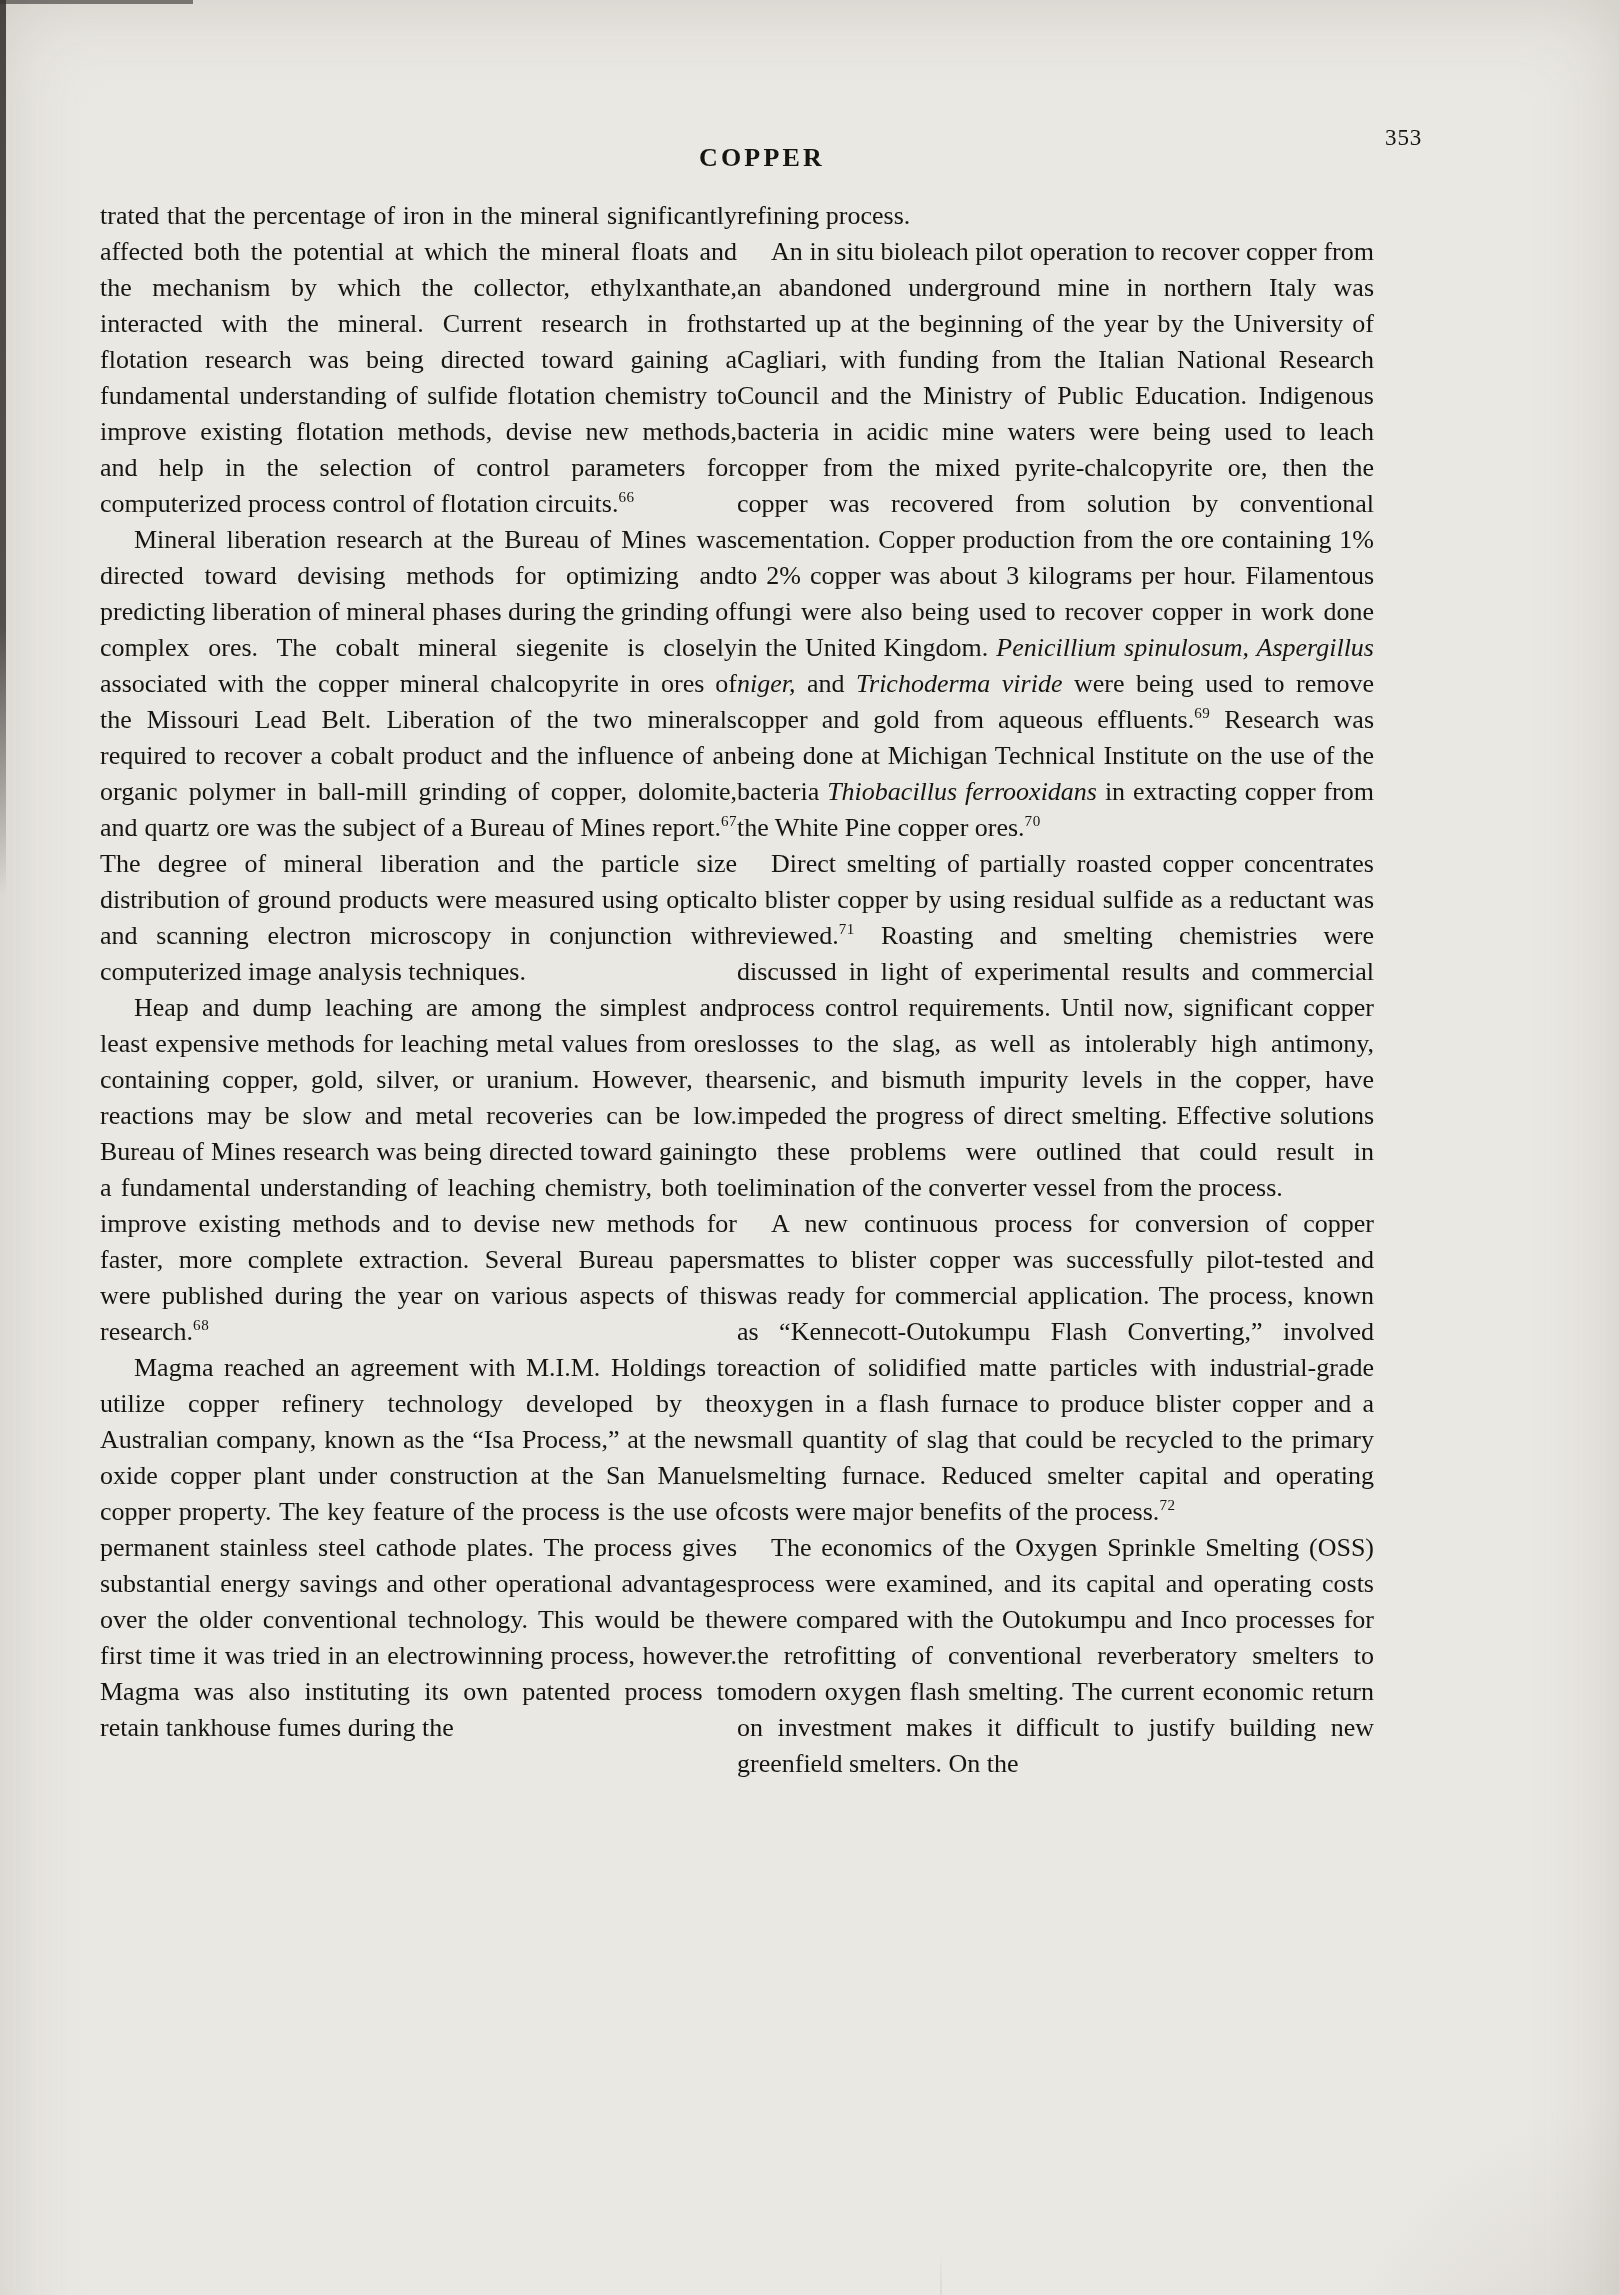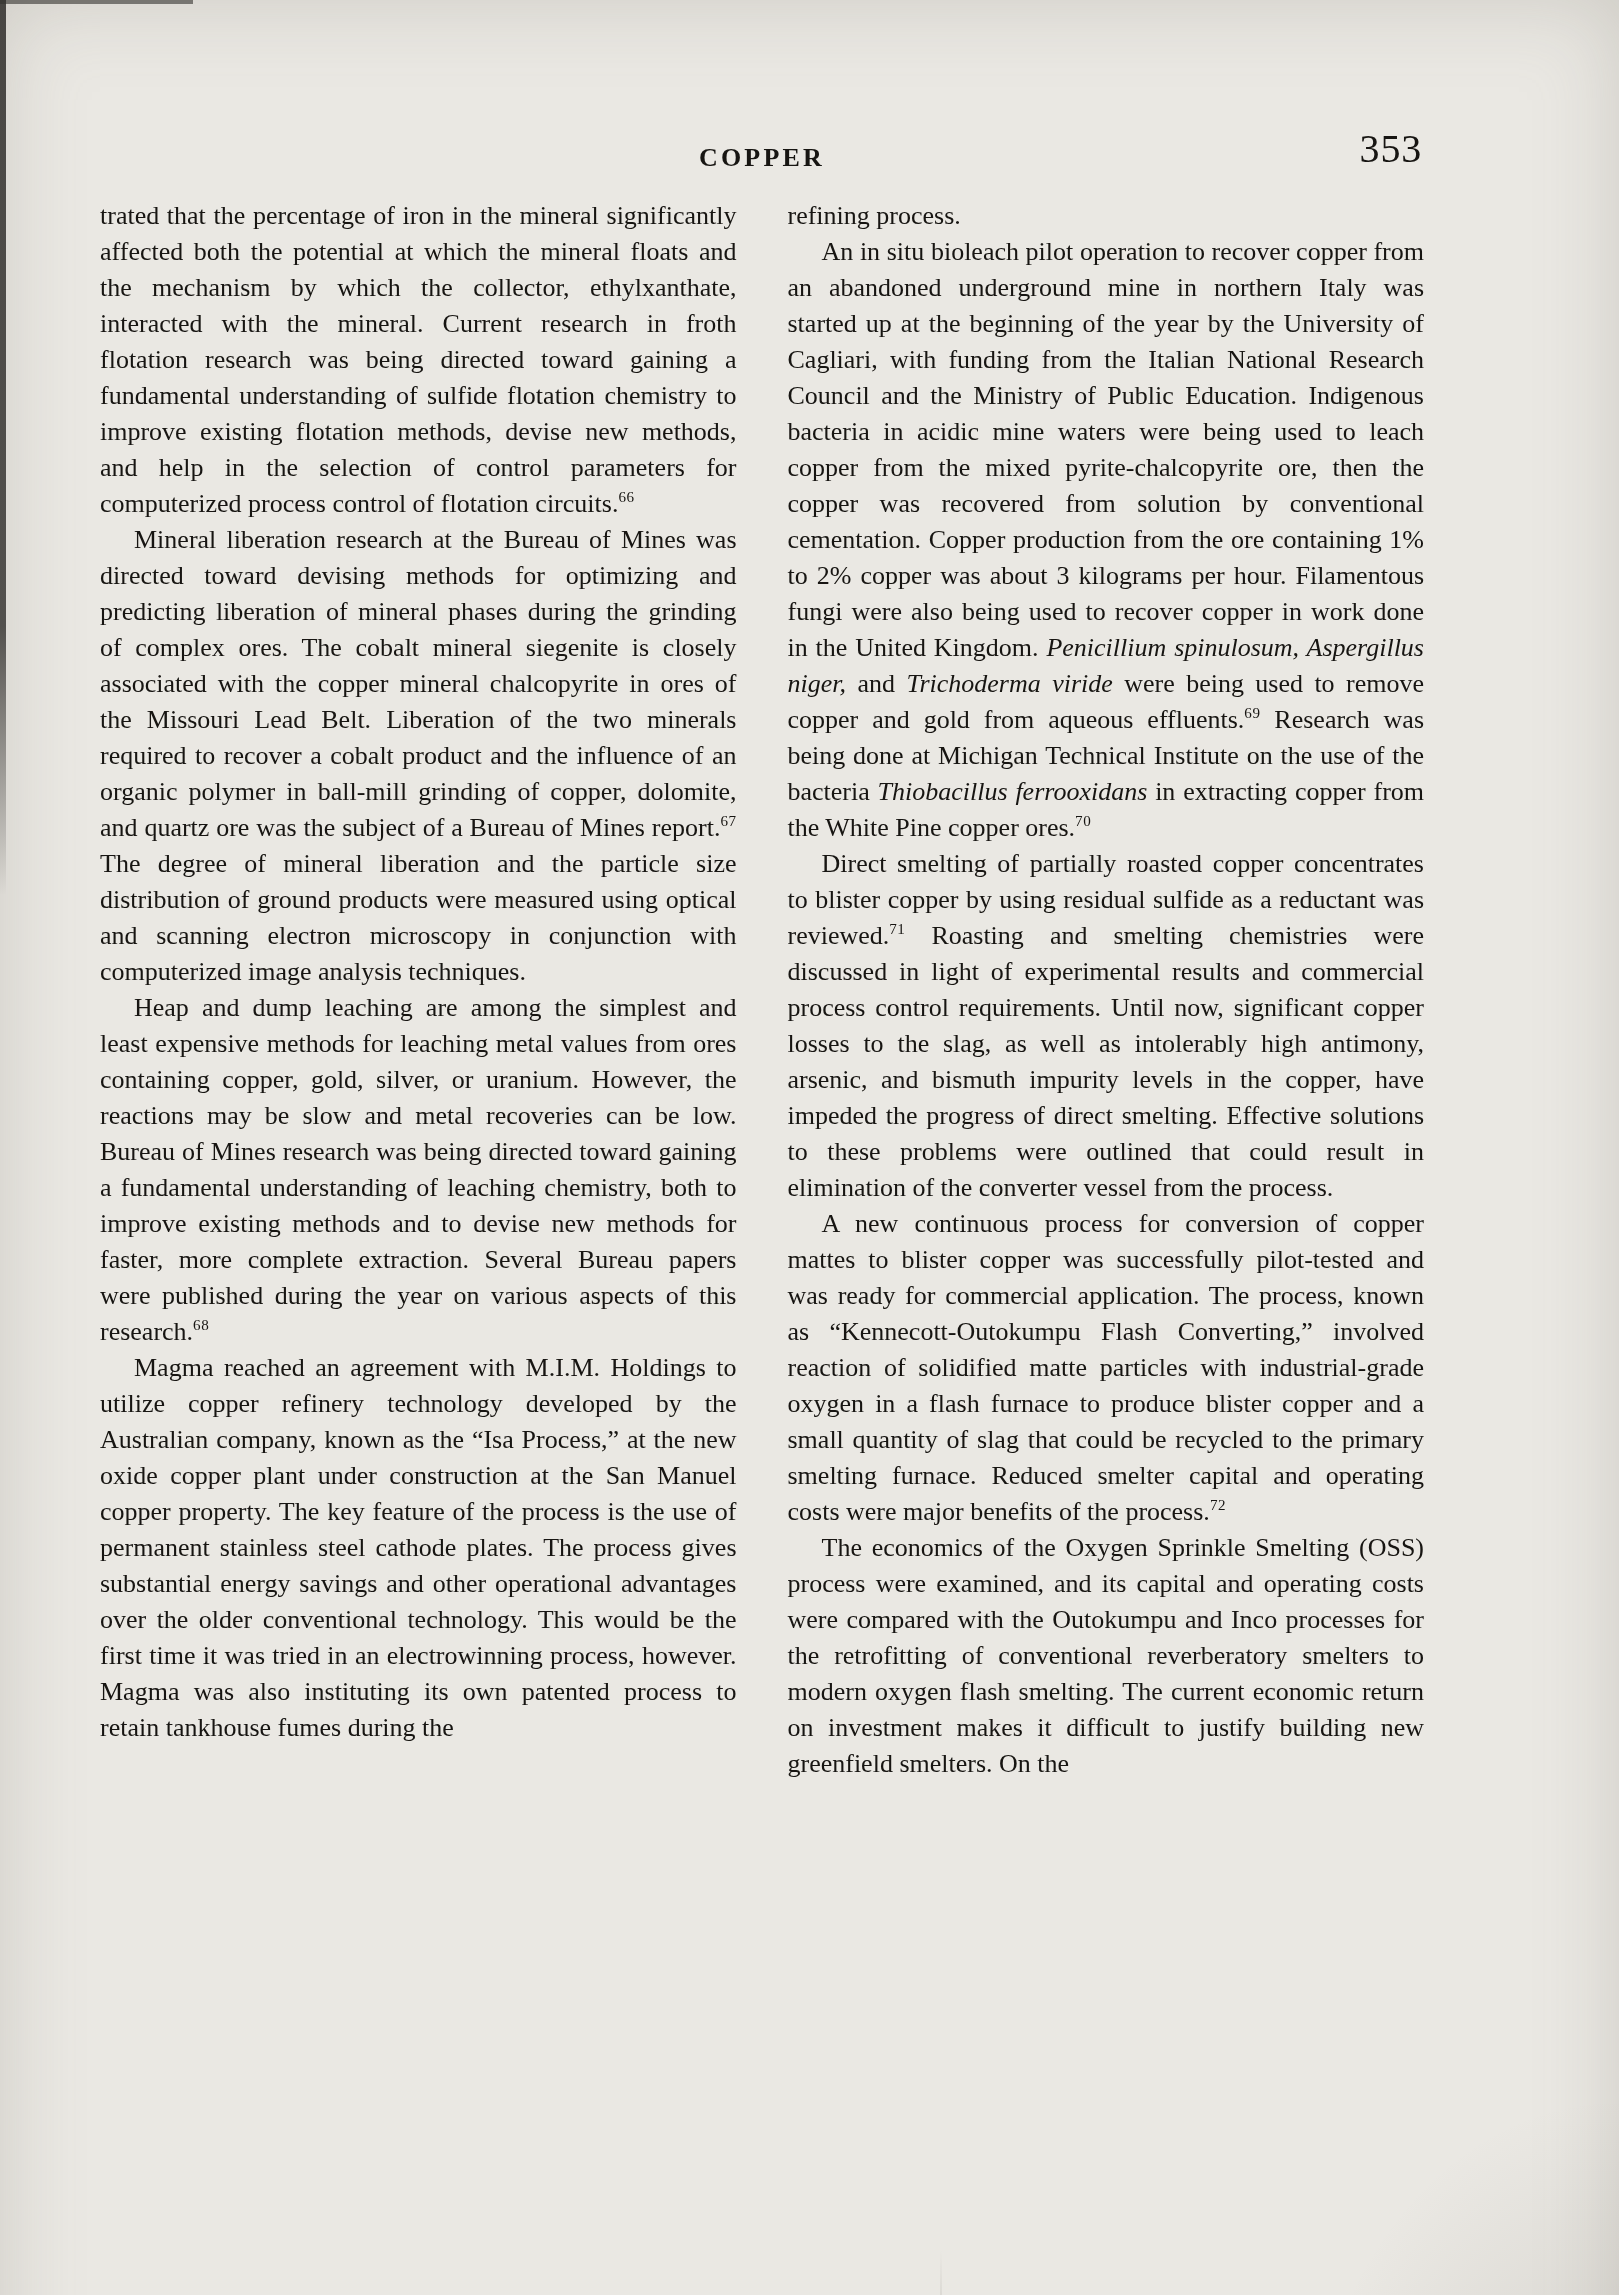--- a/index.html
+++ b/index.html
@@ -62,27 +62,26 @@
     transform: translateX(-50%);
     top: 15px;
     font-size: 26px;
     font-weight: bold;
     letter-spacing: 3.2px;
   }
   .page-number {
     position: absolute;
     right: 1.8px;
     top: -2.8px;
-    font-size: 40px;
+    font-size: 23px;
     letter-spacing: 0.9px;
   }
 
   .columns {
     display: flex;
-    gap: 51px;
   }
   .col {
     width: 637px;
     font-size: 26px;
     line-height: 36px;
     text-align: justify;
     text-justify: inter-word;
   }
   .col p.para {
     margin: 0;

